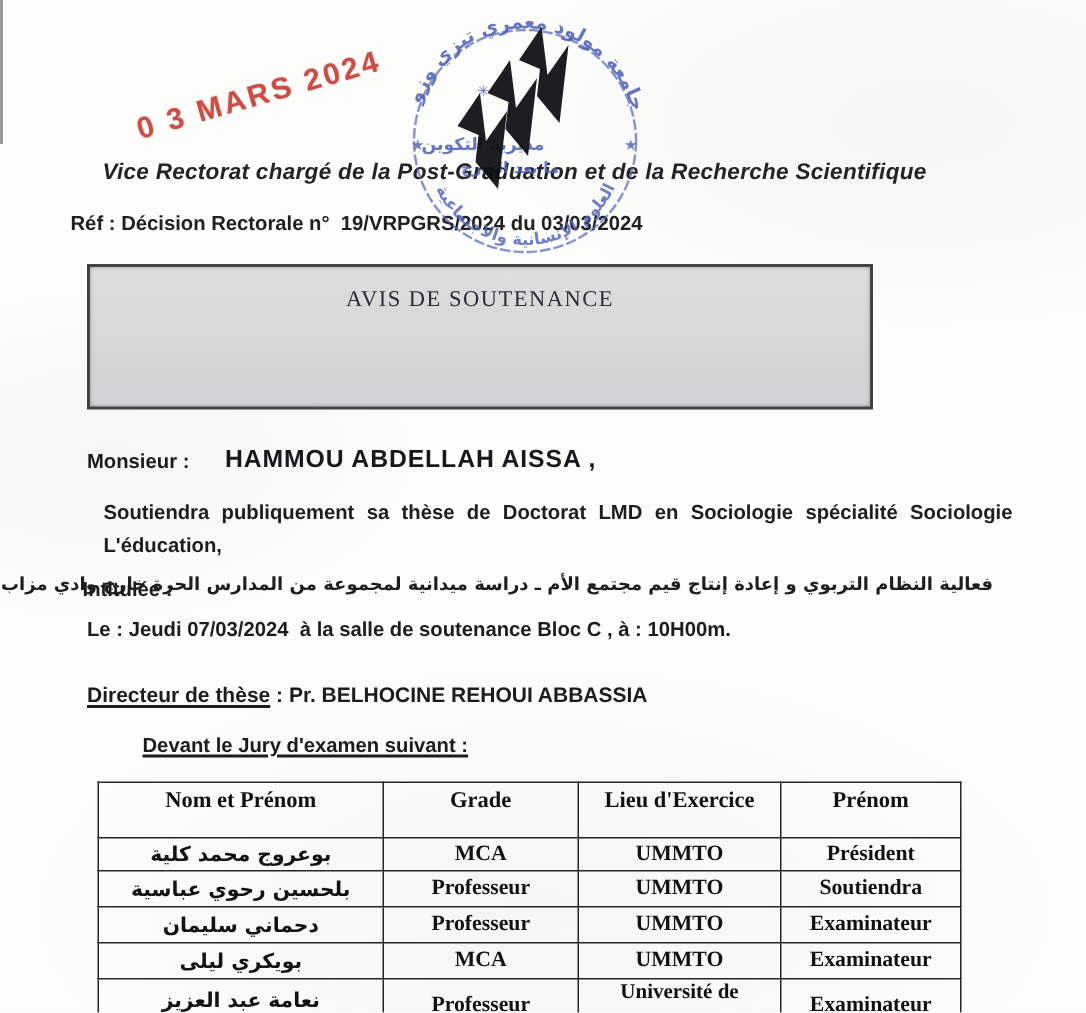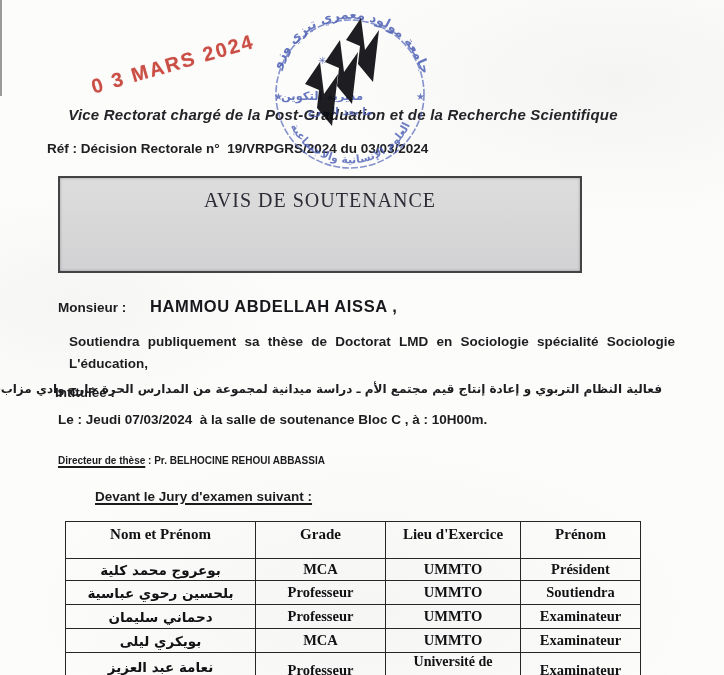--- a/index.html
+++ b/index.html
@@ -31,37 +31,37 @@
   }
   .ref-line{left:47px;top:141px;font-weight:bold;font-size:13.5px;color:#202022;white-space:pre;}
   
   .notice-box{
     left:58px;top:176px;width:520px;height:84px;
     background:linear-gradient(#dddddd,#d2d2d4);
     border:2px solid #434346;box-shadow:inset 0 0 3px rgba(0,0,0,.3);
     text-align:center;font-family:"Liberation Serif", serif;color:#2c2c36;
     padding-top:9px;box-sizing:content-box;
   }
-  .notice-box .l1{font-size:20px;letter-spacing:1px;line-height:26px;}
+  .notice-box .l1{font-size:15px;letter-spacing:1px;line-height:26px;}
   .notice-box .l2{font-size:21px;letter-spacing:.5px;line-height:26px;}
   .notice-box sup{font-size:12px;}
   
   .monsieur-label{left:58px;top:300px;font-weight:bold;font-size:13.5px;}
   .candidate-name{left:150px;top:297px;font-weight:bold;font-size:16.5px;letter-spacing:.6px;color:#17171c;}
   .paragraph{
     left:55px;top:331px;width:606px;font-weight:bold;font-size:13.5px;line-height:22px;
     text-align:justify;word-spacing:3px;color:#1d1d20;margin-left:14px;
   }
   .intitulee-label{left:55px;top:385px;font-weight:bold;font-size:13.5px;}
   .arabic-title{
     right:62px;top:382px;direction:rtl;white-space:nowrap;
     font-family:"DejaVu Sans", sans-serif;font-weight:bold;font-size:12px;color:#1d1d20;
   }
   .date-line{left:58px;top:412px;font-weight:bold;font-size:13.5px;white-space:pre;}
-  .director-line{left:58px;top:455px;font-weight:bold;font-size:10px;white-space:pre;}
+  .director-line{left:58px;top:455px;font-weight:bold;font-size:14px;white-space:pre;}
   .underlined{text-decoration:underline;text-decoration-thickness:1.5px;text-underline-offset:2px;}
   .jury-heading{left:95px;top:489px;font-weight:bold;font-size:13.5px;}
   
   .jury-table{left:65px;top:521px;}
   table{border-collapse:collapse;table-layout:fixed;width:575px;}
   th,td{
     border:1.6px solid #262626;text-align:center;
     font-family:"Liberation Serif", serif;font-weight:bold;color:#121214;
     overflow:hidden;padding:0;
   }

